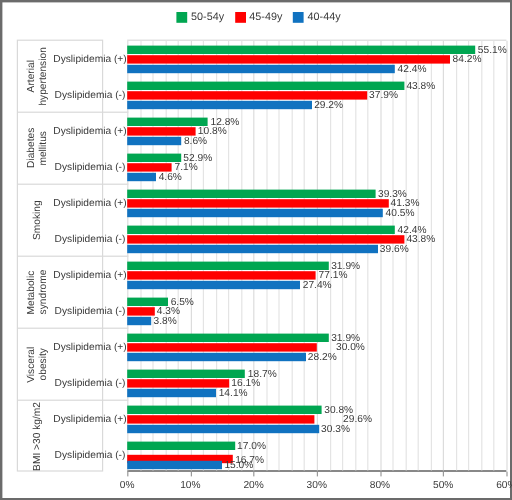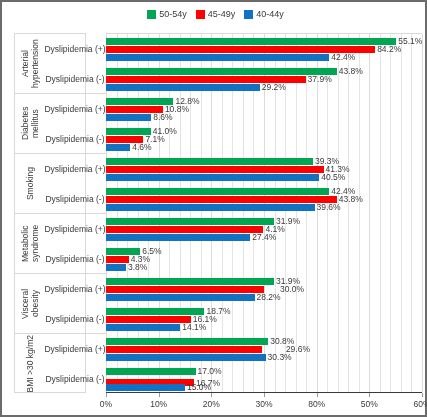--- a/index.html
+++ b/index.html
@@ -241,21 +241,21 @@
         <div class="bar-row" style="top: 71.5px; width: 316px;">
           <div class="bar" style="width: 56.88px; background: rgb(255, 0, 0);"></div>
           <div class="bar-val" style="left: 56.88px;">10.8%</div>
         </div>
         <div class="bar-row" style="top: 79.5px; width: 316px;">
           <div class="bar" style="width: 45.2933px; background: rgb(16, 114, 192);"></div>
           <div class="bar-val" style="left: 45.2933px;">8.6%</div>
         </div>
         <div class="bar-row" style="top: 93.5px; width: 316px;">
           <div class="bar" style="width: 44.7667px; background: rgb(0, 166, 81);"></div>
-          <div class="bar-val" style="left: 44.7667px;">41.0%</div>
+          <div class="bar-val" style="left: 44.7667px;">52.9%</div>
         </div>
         <div class="bar-row" style="top: 101.5px; width: 316px;">
           <div class="bar" style="width: 37.3933px; background: rgb(255, 0, 0);"></div>
           <div class="bar-val" style="left: 37.3933px;">7.1%</div>
         </div>
         <div class="bar-row" style="top: 109.5px; width: 316px;">
           <div class="bar" style="width: 24.2267px; background: rgb(16, 114, 192);"></div>
           <div class="bar-val" style="left: 24.2267px;">4.6%</div>
         </div>
         <div class="bar-row" style="top: 123.5px; width: 316px;">
@@ -281,21 +281,21 @@
         <div class="bar-row" style="top: 169.5px; width: 316px;">
           <div class="bar" style="width: 208.56px; background: rgb(16, 114, 192);"></div>
           <div class="bar-val" style="left: 208.56px;">39.6%</div>
         </div>
         <div class="bar-row" style="top: 183.5px; width: 316px;">
           <div class="bar" style="width: 168.007px; background: rgb(0, 166, 81);"></div>
           <div class="bar-val" style="left: 168.007px;">31.9%</div>
         </div>
         <div class="bar-row" style="top: 191.5px; width: 316px;">
           <div class="bar" style="width: 157.473px; background: rgb(255, 0, 0);"></div>
-          <div class="bar-val" style="left: 157.473px;">4.1%</div>
+          <div class="bar-val" style="left: 157.473px;">77.1%</div>
         </div>
         <div class="bar-row" style="top: 199.5px; width: 316px;">
           <div class="bar" style="width: 144.307px; background: rgb(16, 114, 192);"></div>
           <div class="bar-val" style="left: 144.307px;">27.4%</div>
         </div>
         <div class="bar-row" style="top: 213.5px; width: 316px;">
           <div class="bar" style="width: 34.2333px; background: rgb(0, 166, 81);"></div>
           <div class="bar-val" style="left: 34.2333px;">6.5%</div>
         </div>
         <div class="bar-row" style="top: 221.5px; width: 316px;">

